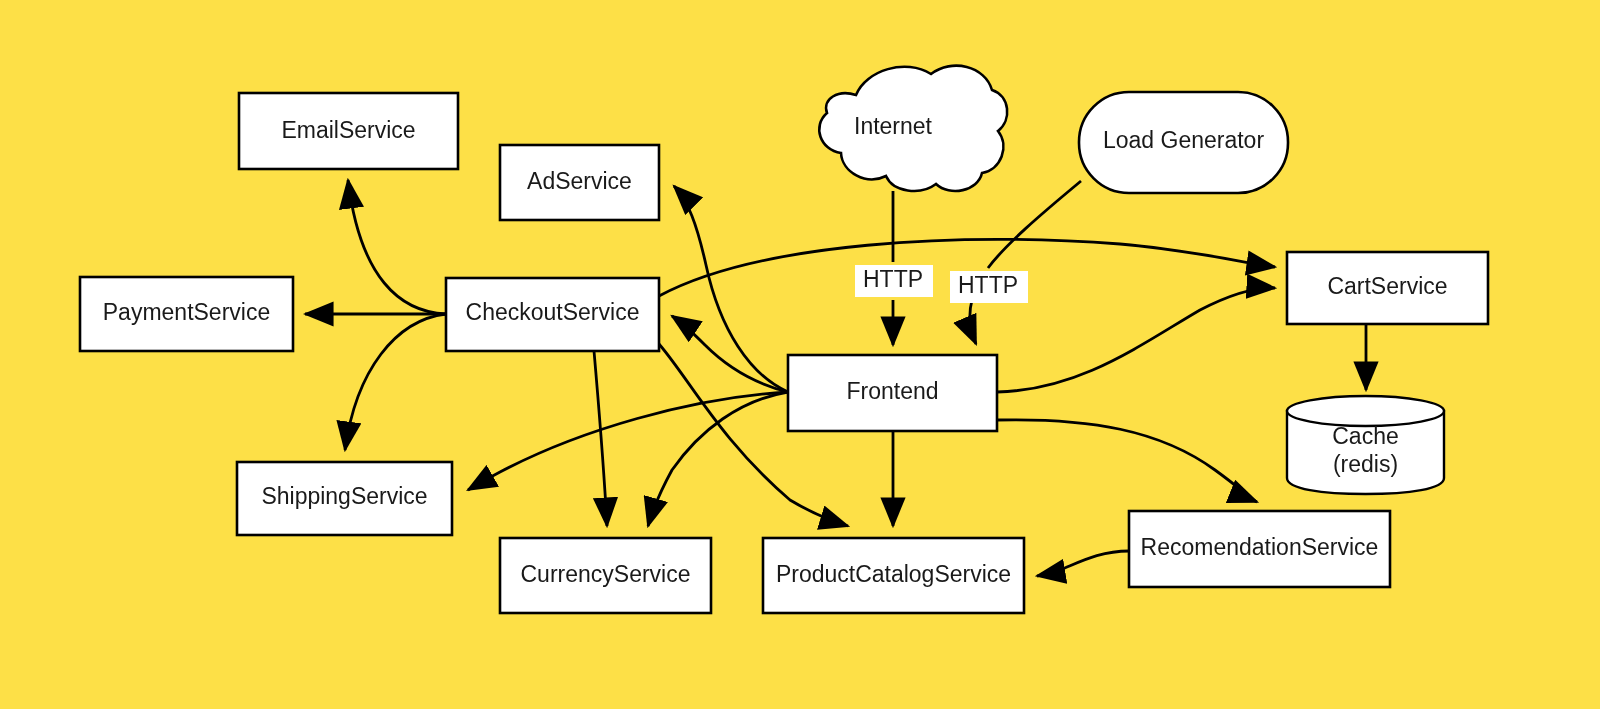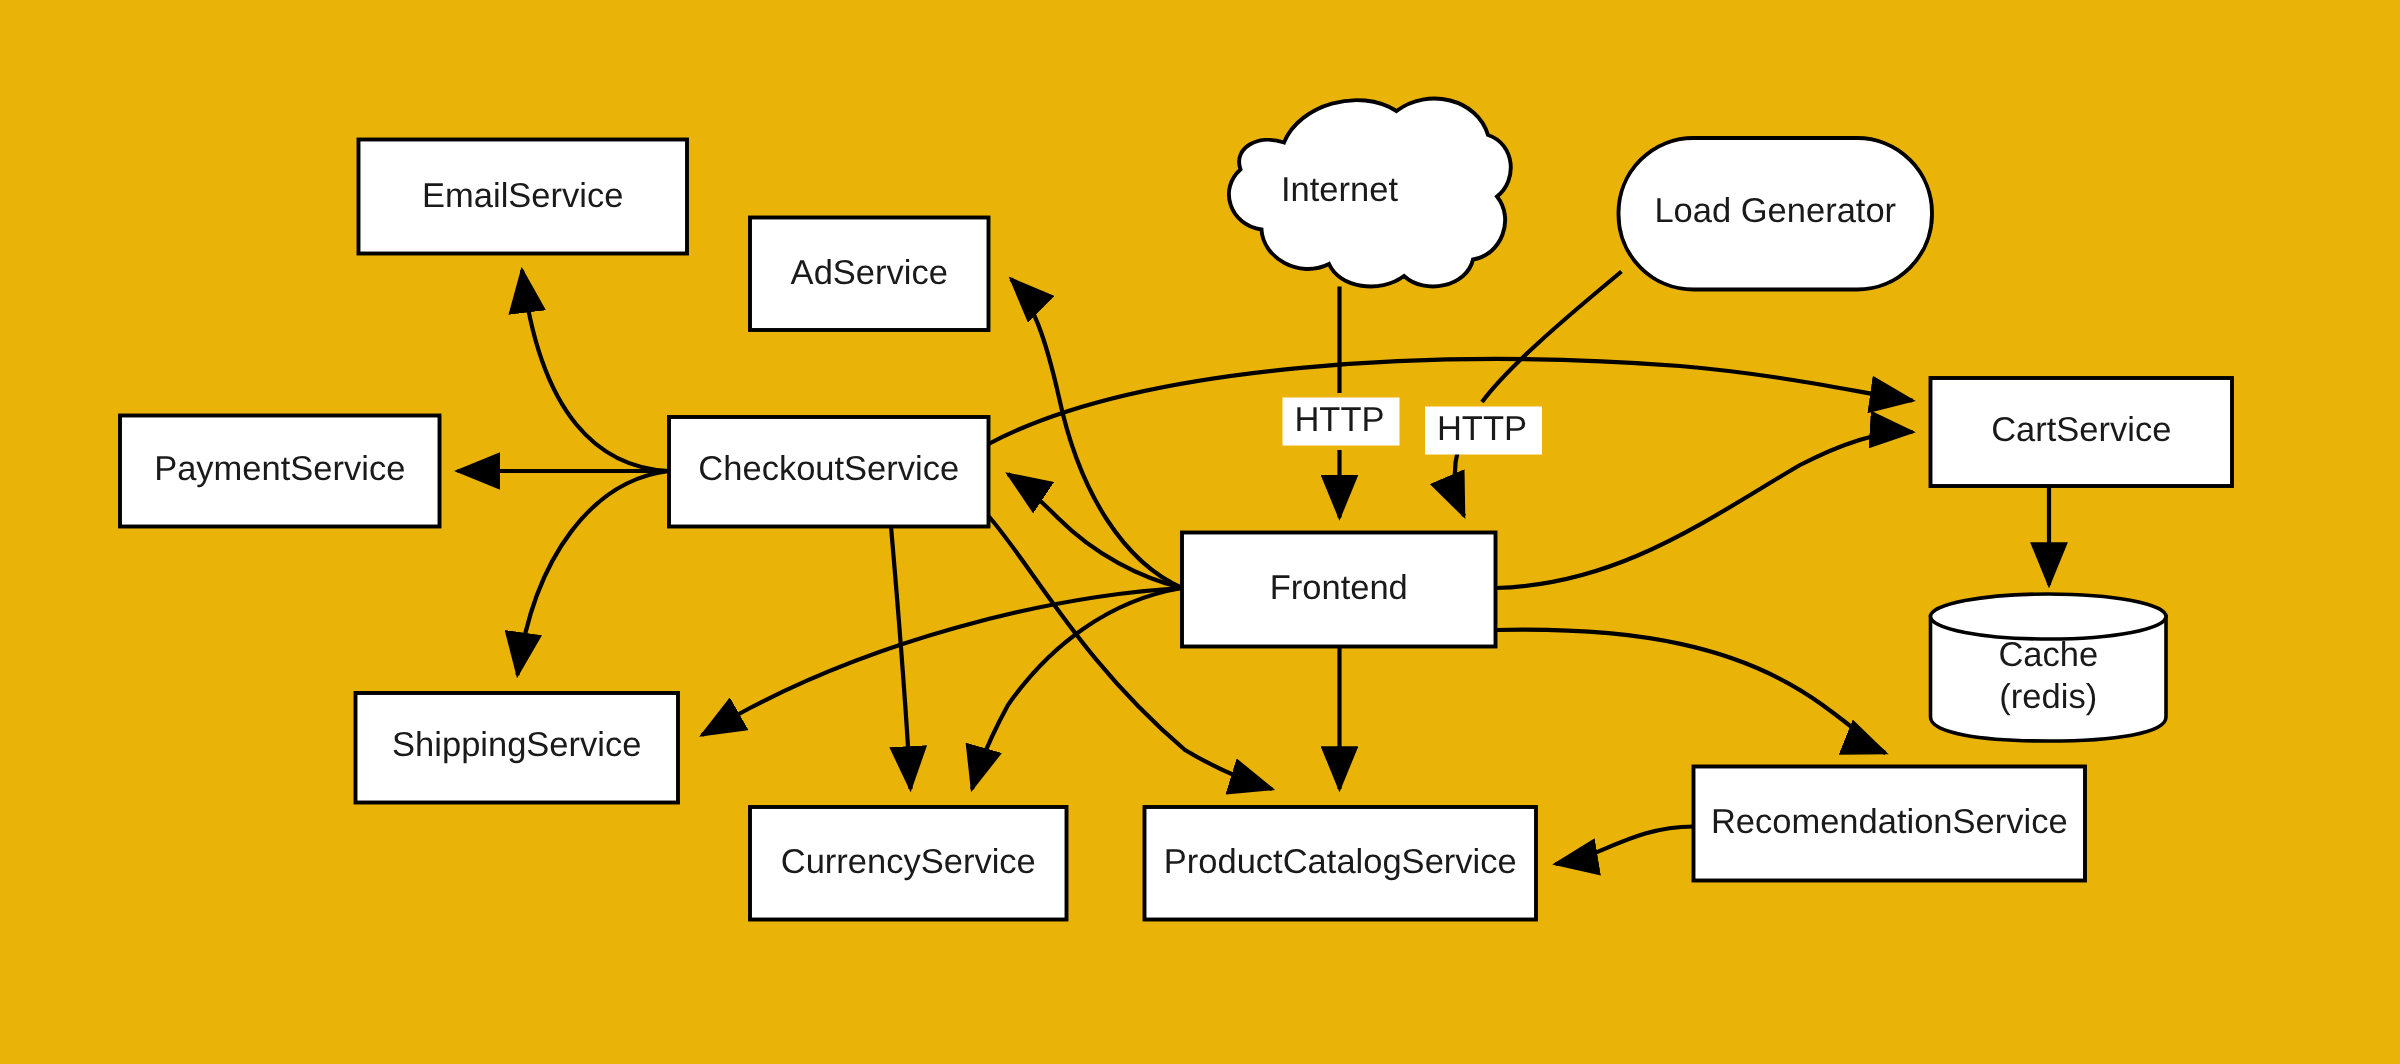--- a/index.html
+++ b/index.html
@@ -7,21 +7,21 @@
     padding: 0;
     background: #ffffff;
   }
   body {
     font-family: "Liberation Sans", sans-serif;
   }
   #diagram-root {
     position: relative;
     width: 1600px;
     height: 709px;
-    background: #eab308;
+    background: #fde047;
     overflow: hidden;
   }
   svg#diagram-svg {
     position: absolute;
     left: 0;
     top: 0;
     width: 1600px;
     height: 709px;
   }
   .node-shape {

